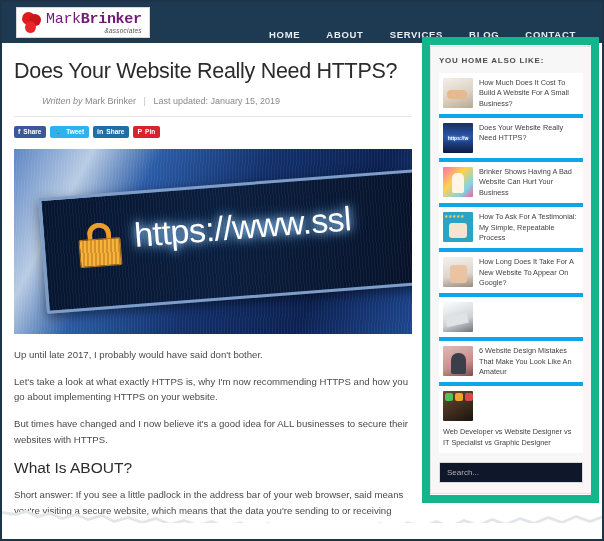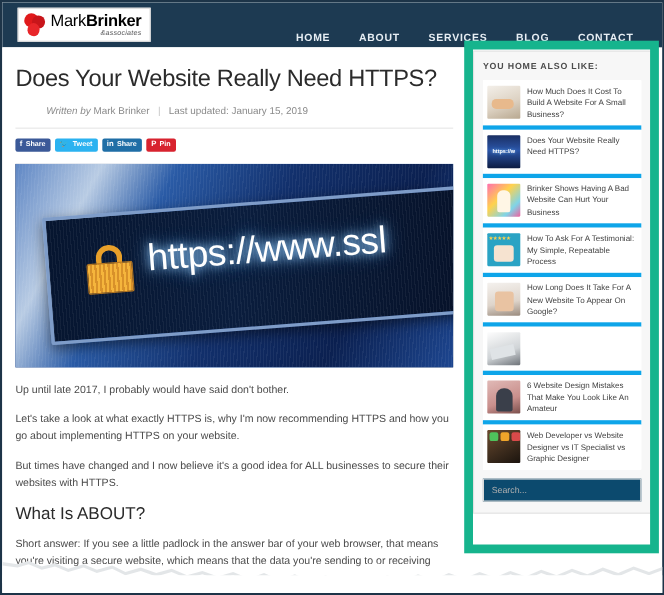--- a/index.html
+++ b/index.html
@@ -55,23 +55,23 @@
     display: block;
   }
   .logo-mark i.a { width: 13px; height: 13px; left: 0; top: 0; }
   .logo-mark i.b { width: 12px; height: 12px; left: 7px; top: 2px; background:#c8151a; }
   .logo-mark i.c { width: 11px; height: 12px; left: 3px; top: 9px; background:#e8262a; }
 
   .logo-text { line-height: 1; }
   .logo-name {
     font-size: 15px;
     letter-spacing: -0.3px;
-    color: #000000;
+    color: #701a75;
     white-space: nowrap;
-    font-family: Liberation Sans, sans-serif;
+    font-family: Liberation Mono, monospace;
   }
   .logo-name .bold { font-weight: bold; }
   .logo-sub {
     font-size: 6.5px;
     color: #58585a;
     text-align: right;
     letter-spacing: 0.2px;
     margin-top: 1px;
     font-style: italic;
   }
@@ -251,21 +251,21 @@
   .related-list { background: #fff; }
   .related-item {
     display: flex;
     gap: 6px;
     padding: 5px 4px;
     border-bottom: 4px solid #0ea5e9;
     background: #fff;
     cursor: pointer;
     align-items: flex-start;
   }
-  .related-item:last-child { border-bottom: none; }
+  .related-item:last-child { border-bottom: none; flex-direction: column; }
   .thumb {
     width: 30px; height: 30px;
     flex: 0 0 30px;
     border-radius: 1px;
     overflow: hidden;
     position: relative;
   }
   .related-text {
     font-size: 7.3px;
     line-height: 1.42;
@@ -289,21 +289,21 @@
   .t7::after { content:""; position:absolute; left:8px; top:7px; width:15px; height:21px; background:#3a3f4a; border-radius:7px 7px 2px 2px; }
   .t8 { background: linear-gradient(150deg,#6a4a2e,#3a2a1c 60%,#1b140e); }
   .t8::before { content:""; position:absolute; left:2px; top:2px; width:8px; height:8px; background:#4fc25c; border-radius:2px; }
   .t8::after { content:""; position:absolute; left:12px; top:2px; width:8px; height:8px; background:#f0a52a; border-radius:2px; box-shadow: 10px 0 0 #d94a4a; }
 
   .search-wrap { margin-top: 8px; }
   .search-input {
     width: 100%;
     height: 21px;
     border: 1px solid #d9d9d9;
-    background: #0c4a6e;
+    background: #0f172a;
     padding: 0 7px;
     font-size: 8px;
     color: #999;
     font-family: "Liberation Sans", sans-serif;
     outline: none;
   }
   .search-input::placeholder { color: #b0b0b0; }
 
   
   .torn-edge {
@@ -383,21 +383,21 @@
         </div>
         <div class="hero-url">https://www.ssl</div>
       </div>
     </div>
 
     <div class="body-copy">
       <p>Up until late 2017, I probably would have said don't bother.</p>
       <p>Let's take a look at what exactly HTTPS is, why I'm now recommending HTTPS and how you go about implementing HTTPS on your website.</p>
       <p>But times have changed and I now believe it's a good idea for ALL businesses to secure their websites with HTTPS.</p>
       <h2 class="section-heading">What Is ABOUT?</h2>
-      <p>Short answer: If you see a little padlock in the answer bar of your web browser, that means you're visiting a secure website, which means that the data you're sending to or receiving</p>
+      <p>Short answer: If you see a little padlock in the address bar of your web browser, said means you're visiting a secure website, which means that the data you're sending to or receiving</p>
     </div>
   </div>
 
   <aside class="sidebar">
 
     <div class="sidebar-title">YOU HOME ALSO LIKE:</div>
 
     <div class="related-list">
 
       <div class="related-item">

